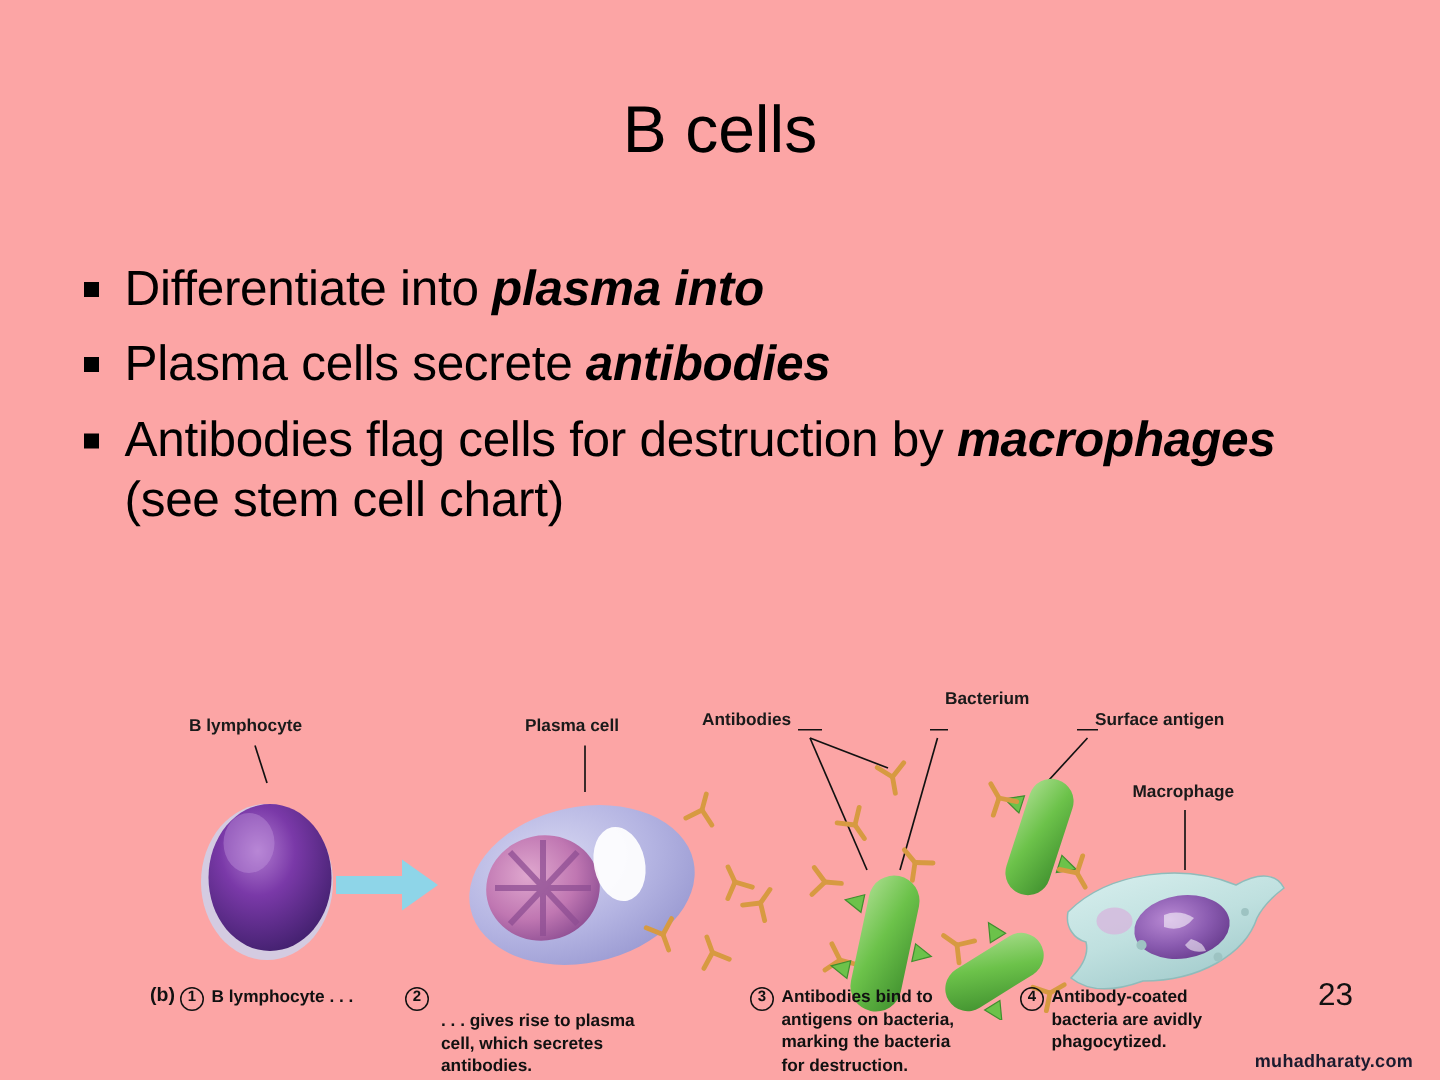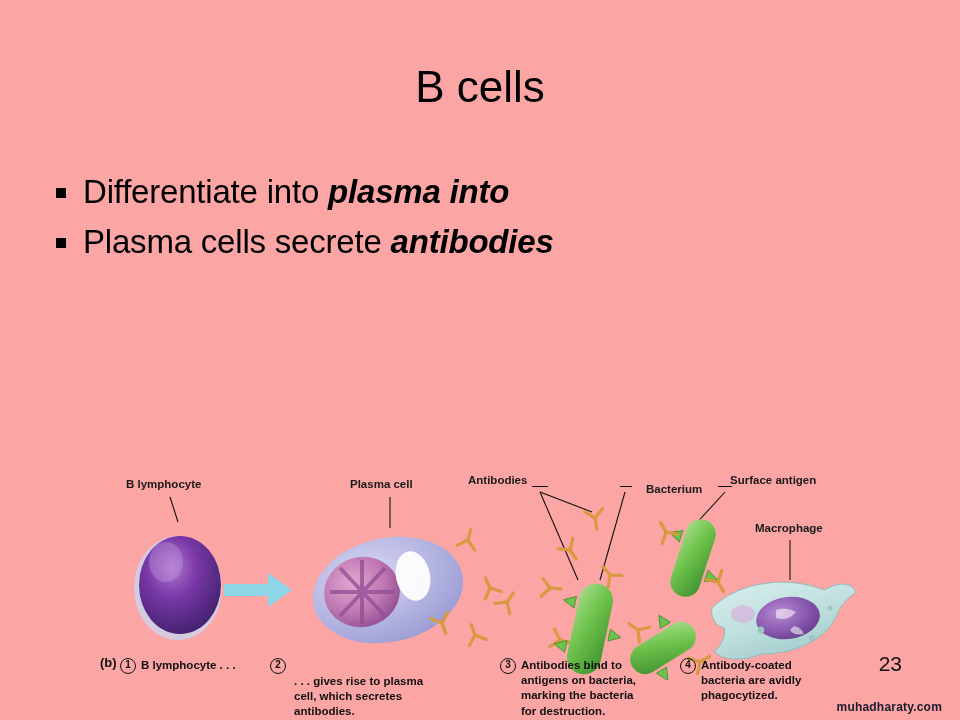--- a/index.html
+++ b/index.html
@@ -81,20 +81,24 @@
   <div class="title">B cells</div>
 
   <div class="bullets">
     <div class="bullet">
       <span class="bullet-marker"></span>
       <span class="bullet-text">Differentiate into <b>plasma into</b></span>
     </div>
     <div class="bullet">
       <span class="bullet-marker"></span>
       <span class="bullet-text">Plasma cells secrete <b>antibodies</b></span>
+    </div>
+    <div class="bullet">
+      <span class="bullet-marker"></span>
+      <span class="bullet-text">Antibodies flag cells for destruction by <b>macrophages</b> (see stem cell chart)</span>
     </div>
   </div>
 
   <div class="figure">
 
     <svg width="760" height="240" viewBox="0 0 760 240">
       <defs>
         <radialGradient id="lymphG" cx="40%" cy="32%" r="72%">
           <stop offset="0%" stop-color="#b07ad0"></stop>
           <stop offset="42%" stop-color="#7a39a8"></stop>
@@ -284,21 +288,21 @@
         <circle cx="661" cy="190" r="3.4" fill="#9dc3c2"></circle>
         <circle cx="712" cy="198" r="3" fill="#9dc3c2"></circle>
         <circle cx="730" cy="168" r="2.6" fill="#9dc3c2"></circle>
       </g>
     </svg>
 
     
     <div class="fig-label" style="left:26px;top:38px;">B lymphocyte</div>
     <div class="fig-label" style="left:250px;top:38px;">Plasma cell</div>
     <div class="fig-label" style="left:368px;top:34px;">Antibodies</div>
-    <div class="fig-label" style="left:530px;top:43px;margin-left:16px;">Bacterium</div>
+    <div class="fig-label" style="left:530px;top:20px;">Bacterium</div>
     <div class="fig-label" style="left:630px;top:34px;">Surface antigen</div>
     <div class="fig-label" style="left:655px;top:82px;">Macrophage</div>
 
     
     <div class="leader" style="left:432px;top:46px;width:16px;height:1.2px;"></div>
     <div class="leader" style="left:520px;top:46px;width:12px;height:1.2px;"></div>
     <div class="leader" style="left:618px;top:46px;width:14px;height:1.2px;"></div>
 
     
     <div class="caption" style="left:20px;top:218px;width:140px;">

